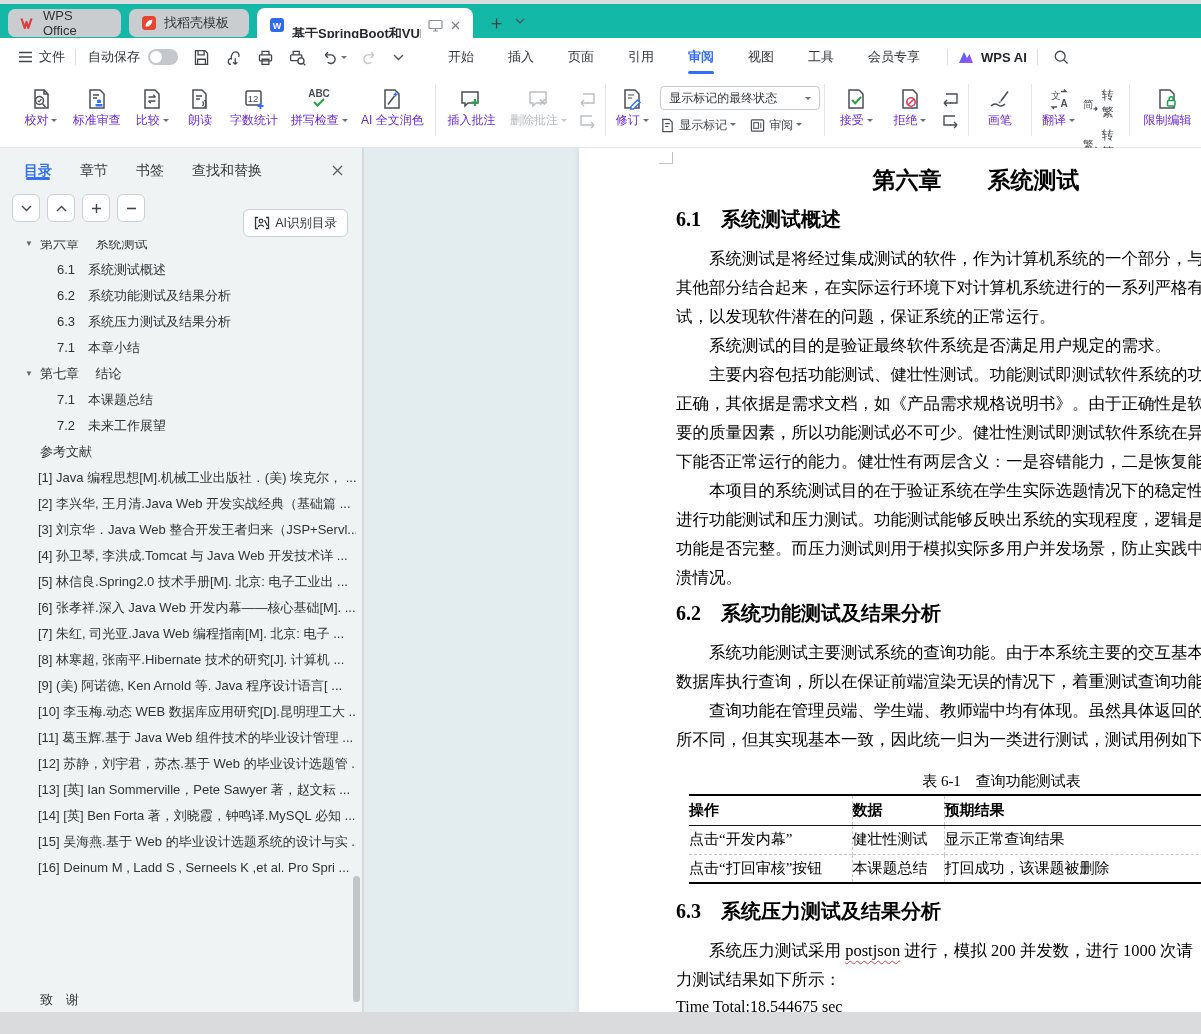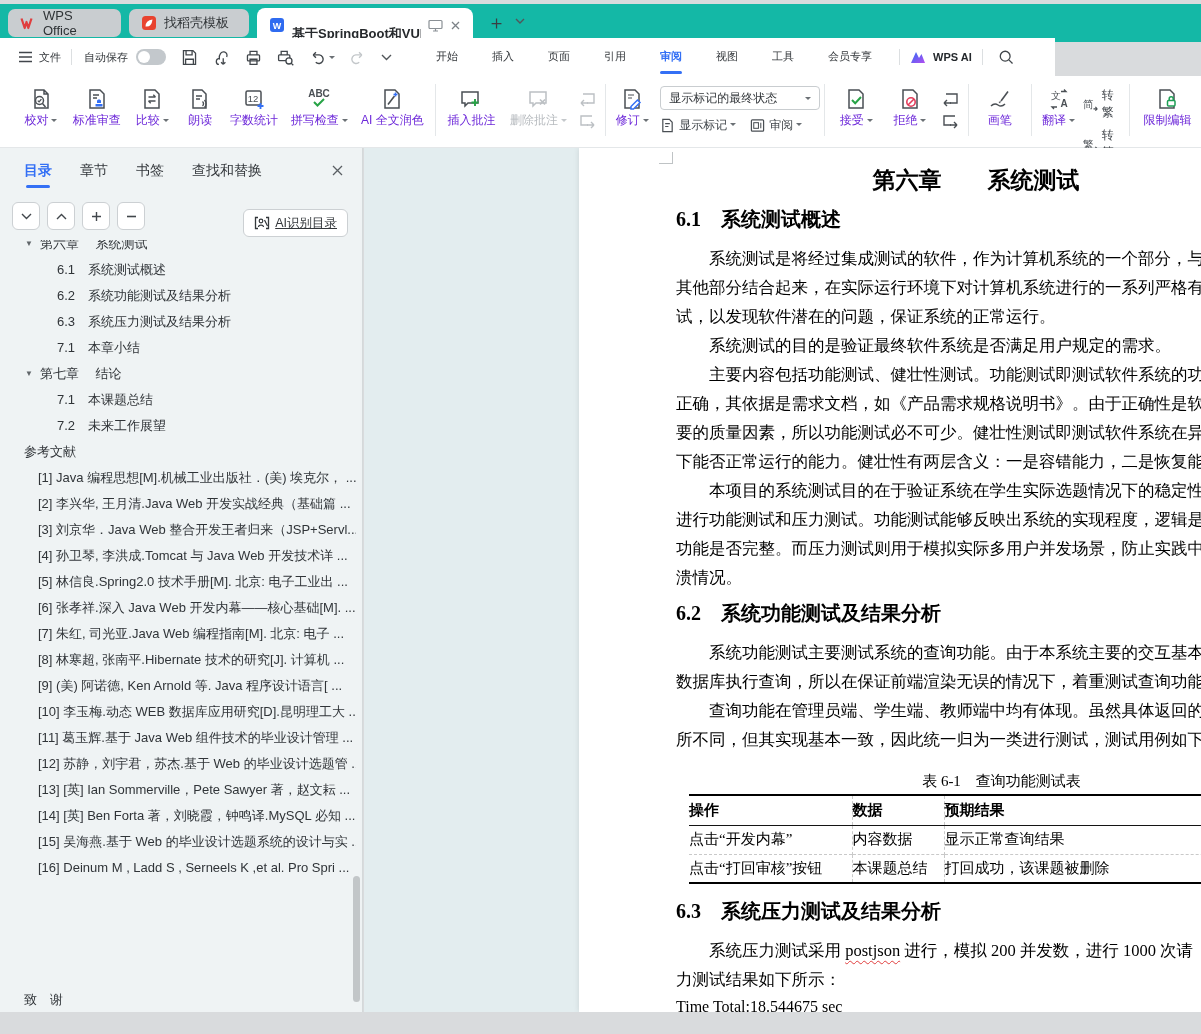--- a/index.html
+++ b/index.html
@@ -13,30 +13,30 @@
   display:flex; align-items:center; padding:0 12px; gap:7px; font-size:13px; color:#2e3235; cursor:default; }
 #tab-home { left:8px; width:113px; }
 #tab-docer { left:129px; width:120px; }
 #tab-doc { left:257px; top:4px; height:34px; width:216px; background:#fff; border-radius:8px 8px 0 0; }
 #tab-doc .title { max-width:130px; overflow:hidden; white-space:nowrap; font-size:13px; color:#26292c; }
 .tb-ic { flex:0 0 auto; display:flex; }
 #tab-plus { position:absolute; left:487px; top:9px; font-size:19px; color:#3a3e42; line-height:20px; }
 #tab-chev { position:absolute; left:514px; top:13px; }
 
 
-#menubar { position:absolute; left:0; top:38px; width:1055px; height:38px; background:#fff;
-  display:flex; align-items:center; font-size:11px; color:#33373b; }
+#menubar { position:absolute; left:0; top:38px; width:1201px; height:38px; background:#fff;
+  display:flex; align-items:center; font-size:13px; color:#33373b; }
 #menubar .sep { width:1px; height:16px; background:#dcdfe1; margin:0 10px; }
 .mitem { display:flex; align-items:center; gap:6px; }
 #file-menu { margin-left:18px; }
 #autosave { margin-left:2px; gap:8px; }
 .toggle { width:30px; height:16px; border-radius:8px; background:#c3c8cc; position:relative; }
 .toggle .knob { position:absolute; left:2px; top:2px; width:12px; height:12px; border-radius:50%; background:#fff; }
 .qicons { display:flex; align-items:center; gap:13px; margin-left:14px; }
-.mtabs { display:flex; margin-left:26px;font-family:Liberation Mono, monospace; }
+.mtabs { display:flex; margin-left:26px; }
 .mtabs span { padding:0 10px; margin:0 7px; height:38px; line-height:38px; position:relative; cursor:default; }
 .mtabs span:nth-of-type(5) { color:#3470f5; font-weight:bold; }
 .mtabs span:nth-of-type(5)::after { content:""; position:absolute; left:10px; right:10px; bottom:2px;
   height:3px; border-radius:2px; background:#3470f5; }
 #wps-ai { display:flex; align-items:center; gap:6px; font-weight:bold; color:#24282c; }
 
 
 #ribbon { position:absolute; left:0; top:76px; width:1201px; height:72px; background:#fff;
   border-bottom:1px solid #e4e7e9; display:flex; align-items:flex-start; padding:6px 0 0 16px; }
 .rdiv { width:1px; height:52px; background:#e4e7e9; margin:2px 4px 0 4px; flex:0 0 1px; }
@@ -56,39 +56,39 @@
 .smallrow { display:flex; gap:14px; }
 .sbtn { display:flex; align-items:center; gap:4px; font-size:12px; color:#41464b; }
 .zhcol { display:flex; flex-direction:column; gap:6px; padding-top:5px; position:relative; }
 .launcher { position:absolute; right:-8px; bottom:-2px; }
 
 
 #main { position:absolute; left:0; top:148px; width:1201px; height:864px; }
 #sidebar { position:absolute; left:0; top:0; width:363px; height:864px; background:#eff3f4;
   border-right:1px solid #d4d9da; }
 .stabs { display:flex; align-items:center; padding:14px 0 0 24px; font-size:14px; color:#33373b; }
-.stabs span { margin-right:28px; position:relative; padding-bottom:8px; cursor:default; }
+.stabs span { margin-right:28px; position:relative; cursor:default; }
 .stabs span:first-of-type { color:#3470f5; font-weight:bold; }
 .stabs span:first-of-type::after { content:""; position:absolute; left:2px; right:2px; bottom:0;
   height:3px; border-radius:2px; background:#3470f5; }
 #side-close { position:absolute; right:18px; top:16px; }
 .sbtns { display:flex; align-items:center; margin:14px 0 0 12px; gap:7px; }
 .sqbtn { width:28px; height:28px; border:1px solid #ccd0d3; border-radius:6px; background:#fff;
   display:flex; align-items:center; justify-content:center; font-size:13px; color:#41464b; }
 #ai-toc-btn { position:absolute; right:14px; top:61px; height:28px; border:1px solid #ccd0d3;
   border-radius:6px; background:#fff; display:flex; align-items:center; gap:5px; padding:0 10px;
-  font-size:12.5px; color:#33373b;text-decoration:underline; }
+  font-size:12.5px; color:#33373b; }
 .toc-list { position:absolute; left:0; top:92px; right:6px; bottom:0; overflow:hidden; }
 .toc-item { height:26px; line-height:26px; font-size:13px; color:#303438; white-space:nowrap;
   position:relative; overflow:hidden; cursor:default; }
 .toc-item .arr { position:absolute; left:25px; top:0; font-size:8px; color:#61666a; }
 .toc-item .t { white-space:pre; }
 .lv1 { padding-left:40px; }
 .lv2 { padding-left:57px; }
-.lv0 { padding-left:24px; }
+.lv0 { padding-left:40px; }
 .ref { padding-left:38px; }
 .first { margin-top:-9px; }
 .last { margin-top:106px; }
 #side-scroll { position:absolute; right:2px; top:728px; width:7px; height:126px;
   border-radius:4px; background:#c2c6c8; }
 
 
 #canvas { position:absolute; left:364px; top:0; width:837px; height:864px; background:#e3edef; overflow:hidden; }
 #page { position:absolute; left:215px; top:0; width:790px; height:864px; background:#fff;
   box-shadow:0 0 6px rgba(0,0,0,.10); }
@@ -689,21 +689,21 @@
               <tr>
                 <th>操作</th>
                 <th>数据</th>
                 <th>预期结果</th>
               </tr>
             </thead>
             <tbody>
 
                 <tr>
                   <td>点击“开发内幕”</td>
-                  <td>内容数据</td>
+                  <td>健壮性测试</td>
                   <td>显示正常查询结果</td>
                 </tr>
 
                 <tr>
                   <td>点击“打回审核”按钮</td>
                   <td>本课题总结</td>
                   <td>打回成功，该课题被删除</td>
                 </tr>
 
             </tbody>

